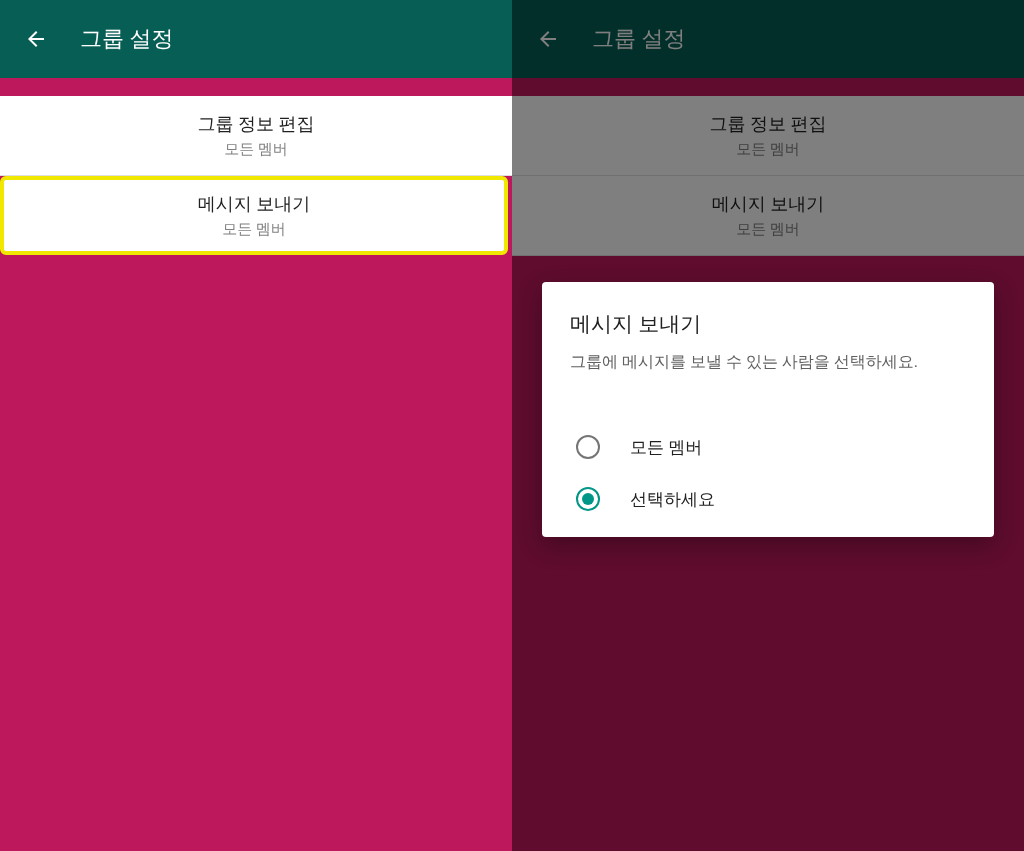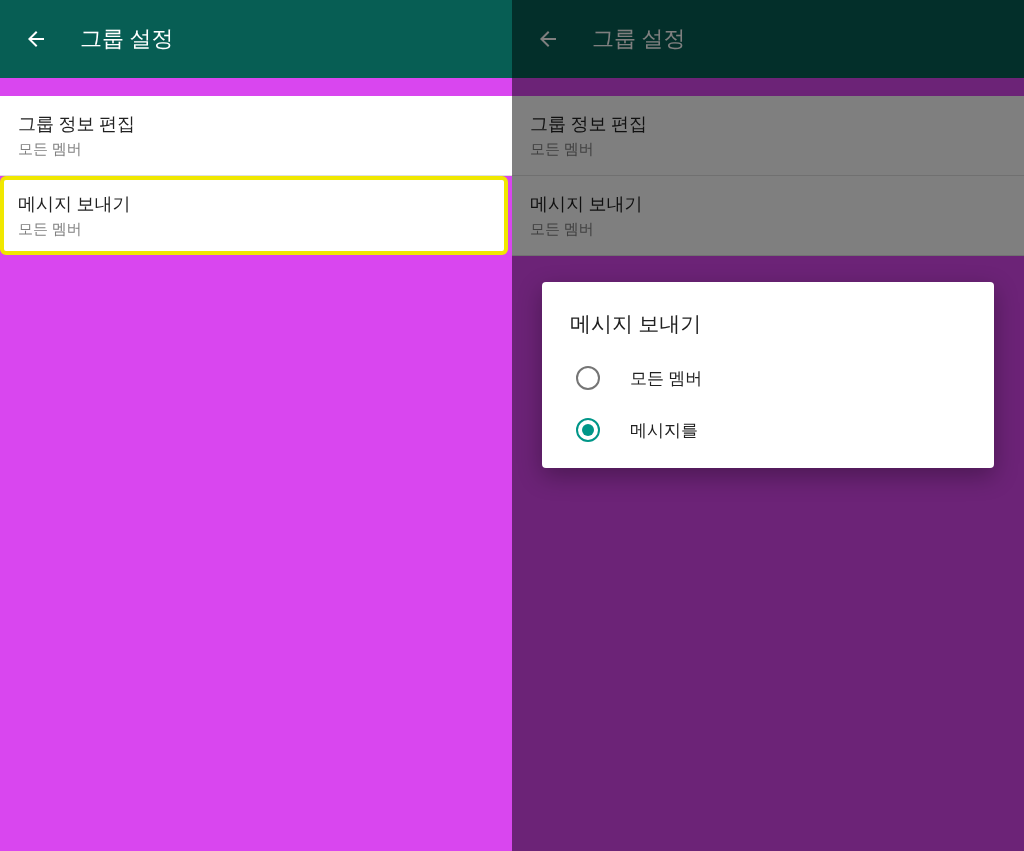--- a/index.html
+++ b/index.html
@@ -40,23 +40,24 @@
     }
     .back-arrow svg {
       fill: #ffffff;
     }
     .header-title {
       color: #ffffff;
       font-size: 22px;
       font-weight: 500;
     }
     .content {
-      background: #d946ef;
+      background: #be185d;
       flex: 1;
       padding-top: 18px;
+      text-align: center;
     }
     .setting-item {
       background: #ffffff;
       padding: 16px 18px;
       border-bottom: 1px solid #e0e0e0;
     }
     .setting-title {
       color: #212121;
       font-size: 18px;
       margin-bottom: 4px;
@@ -191,28 +192,29 @@
     </div>
     <div class="setting-item">
       <div class="setting-title">메시지 보내기</div>
       <div class="setting-subtitle">모든 멤버</div>
     </div>
   </div>
 
   <div class="overlay">
     <div class="dialog">
       <div class="dialog-title">메시지 보내기</div>
+      <div class="dialog-description">그룹에 메시지를 보낼 수 있는 사람을 선택하세요.</div>
 
       <div class="radio-row">
         <div class="radio-circle radio-unselected"></div>
         <div class="radio-label">모든 멤버</div>
       </div>
 
       <div class="radio-row">
         <div class="radio-circle radio-selected">
           <div class="radio-dot"></div>
         </div>
-        <div class="radio-label">메시지를</div>
+        <div class="radio-label">선택하세요</div>
       </div>
 
     </div>
   </div>
 </div>
 
 </body></html>

